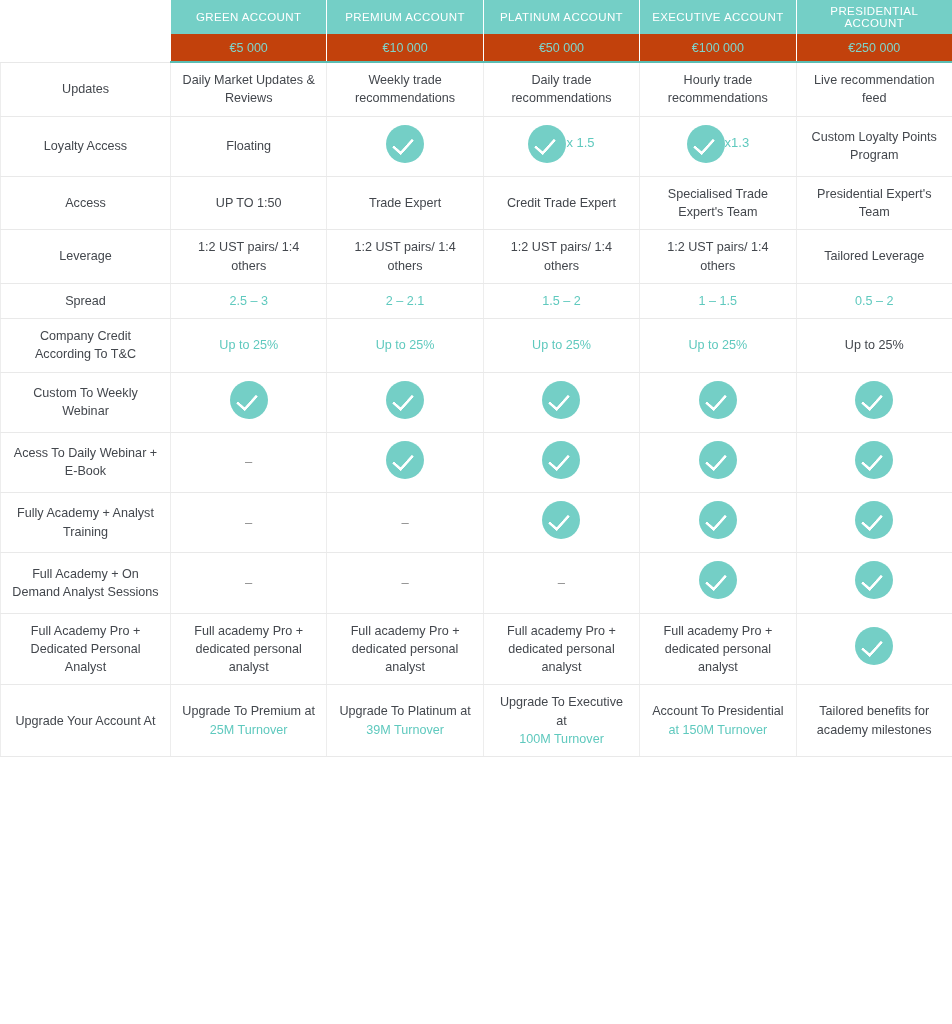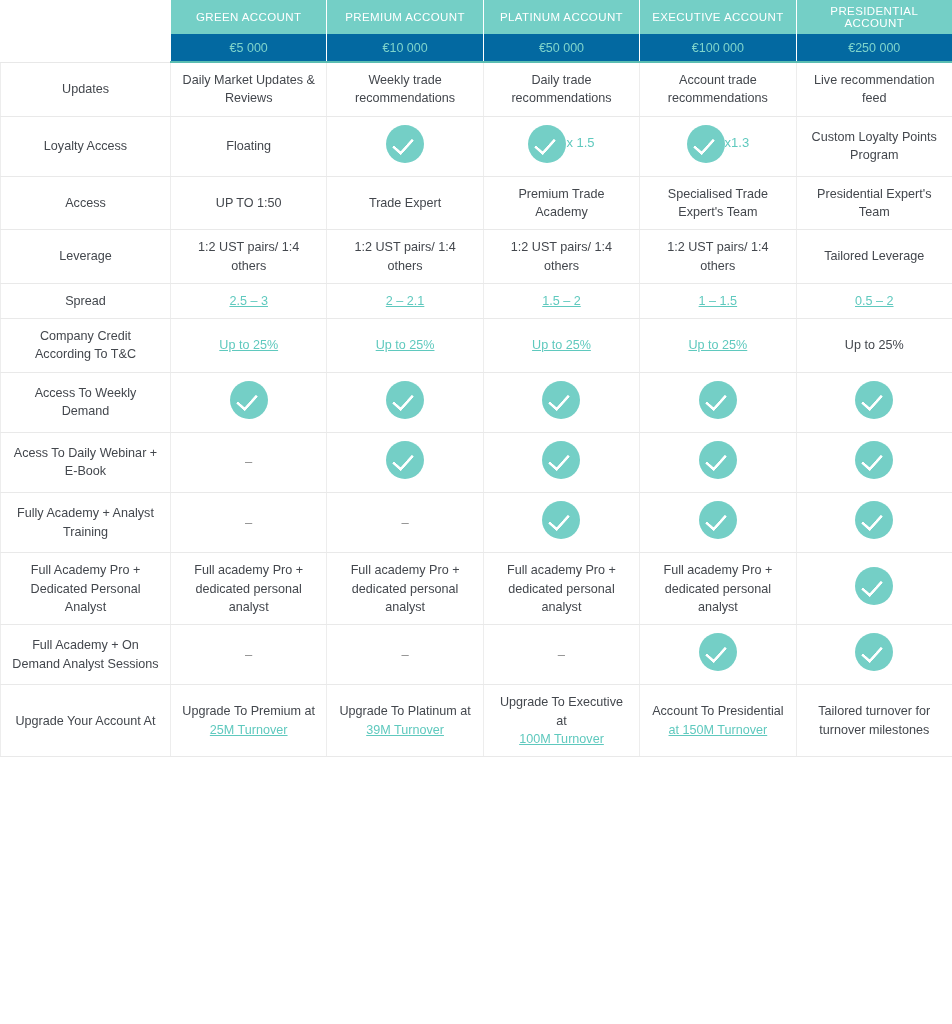--- a/index.html
+++ b/index.html
@@ -39,21 +39,21 @@
     border-right: 1px solid #ffffff;
     font-weight: 400;
     padding: 0 4px;
   }
   .price-blank {
     background: #ffffff;
     border: none;
     border-bottom: 1px solid #e8e8e8;
   }
   .price-cell {
-    background: #0369a1;
+    background: #c2410c;
     color: #7FD4CB;
     font-size: 12.5px;
     text-align: center;
     height: 28px;
     vertical-align: middle;
     border-left: 1px solid #ffffff;
     border-right: 1px solid #ffffff;
     border-bottom: 2px solid #5BBDB2;
     font-weight: 400;
     padding: 0 4px;
@@ -76,21 +76,21 @@
     border-left: none;
     color: #43474d;
     font-size: 12.6px;
     padding-left: 24px;
     padding-right: 10px;
   }
   td.row-label.center { text-align: center; padding-left: 10px; }
   td.row-label.left   { text-align: center; }
 
   
-  .teal { color: #5FC9BE; text-decoration: underline; }
+  .teal { color: #5FC9BE; }
   .dark { color: #43474d; }
 
   
   .dash {
     display: inline-block;
     color: #8a8a8a;
     font-size: 13px;
     line-height: 1;
   }
 
@@ -154,21 +154,21 @@
         <th class="price-cell">€100 000</th>
         <th class="price-cell">€250 000</th>
       </tr>
   </thead>
   <tbody>
       <tr>
         <td class="row-label center">Updates</td>
         <td><span class="dark">Daily Market Updates &amp; Reviews</span></td>
         <td><span class="dark">Weekly trade recommendations</span></td>
         <td><span class="dark">Daily trade recommendations</span></td>
-        <td><span class="dark">Account trade recommendations</span></td>
+        <td><span class="dark">Hourly trade recommendations</span></td>
         <td><span class="dark">Live recommendation feed</span></td>
       </tr>
       <tr>
         <td class="row-label center">Loyalty Access</td>
         <td><span class="dark">Floating</span></td>
         <td><span class="check-wrap">
             <span class="check-icon"></span>
           </span></td>
         <td><span class="check-wrap">
             <span class="check-icon"></span>
@@ -177,21 +177,21 @@
         <td><span class="check-wrap">
             <span class="check-icon"></span>
             <span class="multiplier">x1.3</span>
           </span></td>
         <td><span class="dark">Custom Loyalty Points Program</span></td>
       </tr>
       <tr>
         <td class="row-label center">Access</td>
         <td><span class="dark">UP TO 1:50</span></td>
         <td><span class="dark">Trade Expert</span></td>
-        <td><span class="dark">Premium Trade Academy</span></td>
+        <td><span class="dark">Credit Trade Expert</span></td>
         <td><span class="dark">Specialised Trade Expert's Team</span></td>
         <td><span class="dark">Presidential Expert's Team</span></td>
       </tr>
       <tr>
         <td class="row-label center">Leverage</td>
         <td><span class="dark">1:2 UST pairs/ 1:4 others</span></td>
         <td><span class="dark">1:2 UST pairs/ 1:4 others</span></td>
         <td><span class="dark">1:2 UST pairs/ 1:4 others</span></td>
         <td><span class="dark">1:2 UST pairs/ 1:4 others</span></td>
         <td><span class="dark">Tailored Leverage</span></td>
@@ -206,21 +206,21 @@
       </tr>
       <tr>
         <td class="row-label left">Company Credit According To T&amp;C</td>
         <td><span class="teal">Up to 25%</span></td>
         <td><span class="teal">Up to 25%</span></td>
         <td><span class="teal">Up to 25%</span></td>
         <td><span class="teal">Up to 25%</span></td>
         <td><span class="dark">Up to 25%</span></td>
       </tr>
       <tr>
-        <td class="row-label left">Access To Weekly Demand</td>
+        <td class="row-label left">Custom To Weekly Webinar</td>
         <td><span class="check-wrap">
             <span class="check-icon"></span>
           </span></td>
         <td><span class="check-wrap">
             <span class="check-icon"></span>
           </span></td>
         <td><span class="check-wrap">
             <span class="check-icon"></span>
           </span></td>
         <td><span class="check-wrap">
@@ -246,45 +246,45 @@
             <span class="check-icon"></span>
           </span></td>
       </tr>
       <tr>
         <td class="row-label left">Fully Academy + Analyst Training</td>
         <td><span class="dash">–</span></td>
         <td><span class="dash">–</span></td>
         <td><span class="check-wrap">
             <span class="check-icon"></span>
           </span></td>
+        <td><span class="check-wrap">
+            <span class="check-icon"></span>
+          </span></td>
+        <td><span class="check-wrap">
+            <span class="check-icon"></span>
+          </span></td>
+      </tr>
+      <tr>
+        <td class="row-label left">Full Academy + On Demand Analyst Sessions</td>
+        <td><span class="dash">–</span></td>
+        <td><span class="dash">–</span></td>
+        <td><span class="dash">–</span></td>
         <td><span class="check-wrap">
             <span class="check-icon"></span>
           </span></td>
         <td><span class="check-wrap">
             <span class="check-icon"></span>
           </span></td>
       </tr>
       <tr>
         <td class="row-label left">Full Academy Pro + Dedicated Personal Analyst</td>
         <td><span class="dark">Full academy Pro + dedicated personal analyst</span></td>
         <td><span class="dark">Full academy Pro + dedicated personal analyst</span></td>
         <td><span class="dark">Full academy Pro + dedicated personal analyst</span></td>
         <td><span class="dark">Full academy Pro + dedicated personal analyst</span></td>
-        <td><span class="check-wrap">
-            <span class="check-icon"></span>
-          </span></td>
-      </tr>
-      <tr>
-        <td class="row-label left">Full Academy + On Demand Analyst Sessions</td>
-        <td><span class="dash">–</span></td>
-        <td><span class="dash">–</span></td>
-        <td><span class="dash">–</span></td>
-        <td><span class="check-wrap">
-            <span class="check-icon"></span>
-          </span></td>
         <td><span class="check-wrap">
             <span class="check-icon"></span>
           </span></td>
       </tr>
       <tr>
         <td class="row-label left">Upgrade Your Account At</td>
         <td>
           <span class="upgrade-line dark">Upgrade To Premium at</span>
           <span class="upgrade-line teal">25M Turnover</span>
         </td>
@@ -293,16 +293,16 @@
           <span class="upgrade-line teal">39M Turnover</span>
         </td>
         <td>
           <span class="upgrade-line dark">Upgrade To Executive at</span>
           <span class="upgrade-line teal">100M Turnover</span>
         </td>
         <td>
           <span class="upgrade-line dark">Account To Presidential</span>
           <span class="upgrade-line teal">at 150M Turnover</span>
         </td>
-        <td><span class="dark">Tailored turnover for turnover milestones</span></td>
+        <td><span class="dark">Tailored benefits for academy milestones</span></td>
       </tr>
     </tbody>
 </table>
 
 </body></html>

